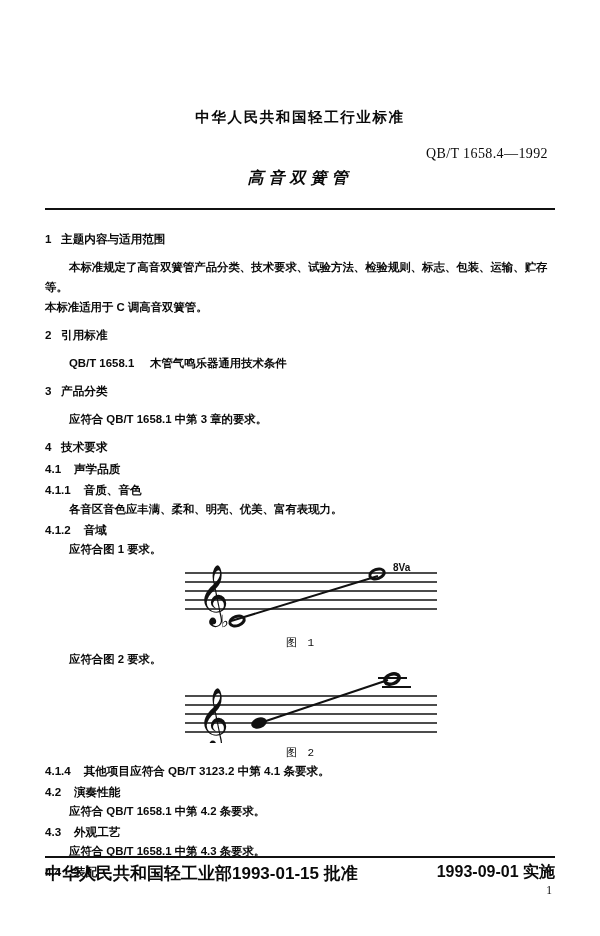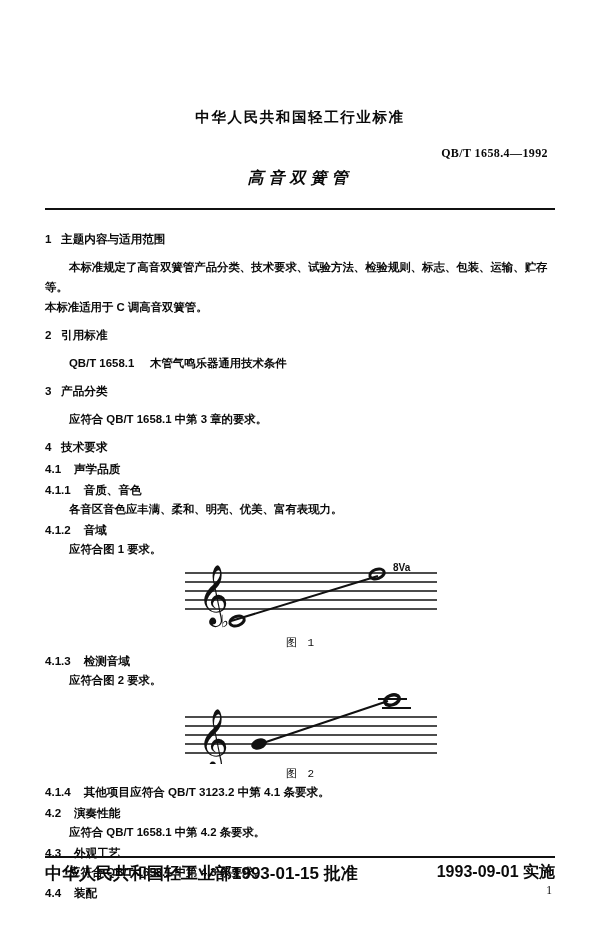--- a/index.html
+++ b/index.html
@@ -31,22 +31,22 @@
     text-align: center;
     font-family: "Liberation Sans", "DejaVu Sans", sans-serif;
     font-weight: bold;
     font-size: 14.5px;
     letter-spacing: 1.6px;
   }
   .std-number {
     position: absolute;
     right: 52px; top: 146px;
     font-family: "Liberation Serif", "DejaVu Serif", serif;
-    font-weight: bold;
-    font-size: 12px;
+    font-weight: normal;
+    font-size: 14px;
     letter-spacing: 0.4px;
   }
   .doc-title {
     position: absolute;
     left: 0; top: 168px;
     width: 600px;
     text-align: center;
     font-family: "Liberation Sans", "DejaVu Sans", sans-serif;
     font-weight: bold;
     font-size: 16px;
@@ -202,21 +202,20 @@
           <g>
             <ellipse cx="332" cy="15" rx="7.5" ry="4.6" transform="rotate(-20 332 15)" fill="none" stroke="#111" stroke-width="3"></ellipse>
           </g>
 
           <text x="348" y="12" font-family="Liberation Sans, sans-serif" font-size="10" font-weight="bold" fill="#111">8Va</text>
         </svg>
       </div>
       <div class="fig-caption">图 1</div>
     </div>
 
-    <div class="h-sub blk">4.1.3    检测音域</div>
     <div class="para para-tight blk">应符合图 2 要求。</div>
 
     <div class="figure">
       <div class="staff-wrap">
         <svg class="staff-svg" width="512" height="74" viewBox="0 0 512 74" xmlns="http://www.w3.org/2000/svg">
           <g stroke="#111" stroke-width="1.5">
             <line x1="140" y1="27" x2="392" y2="27"></line>
             <line x1="140" y1="36" x2="392" y2="36"></line>
             <line x1="140" y1="45" x2="392" y2="45"></line>
             <line x1="140" y1="54" x2="392" y2="54"></line>

